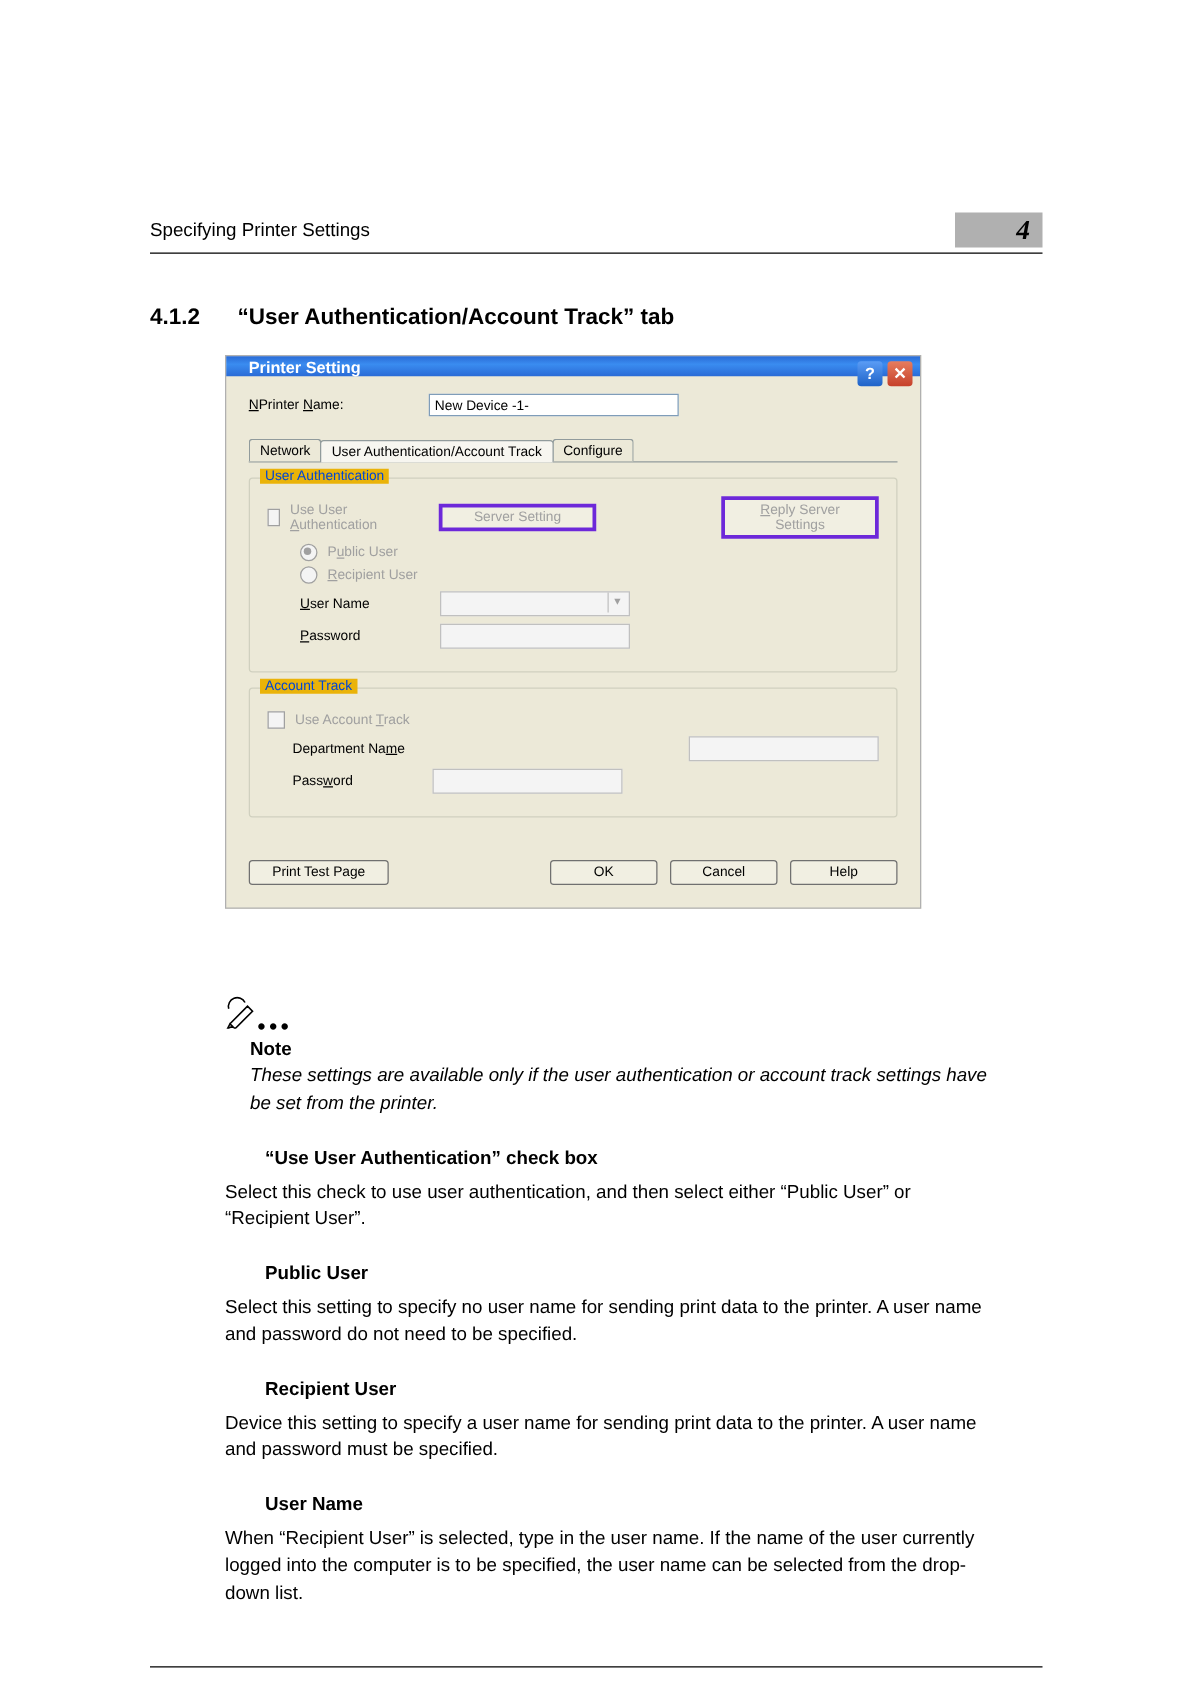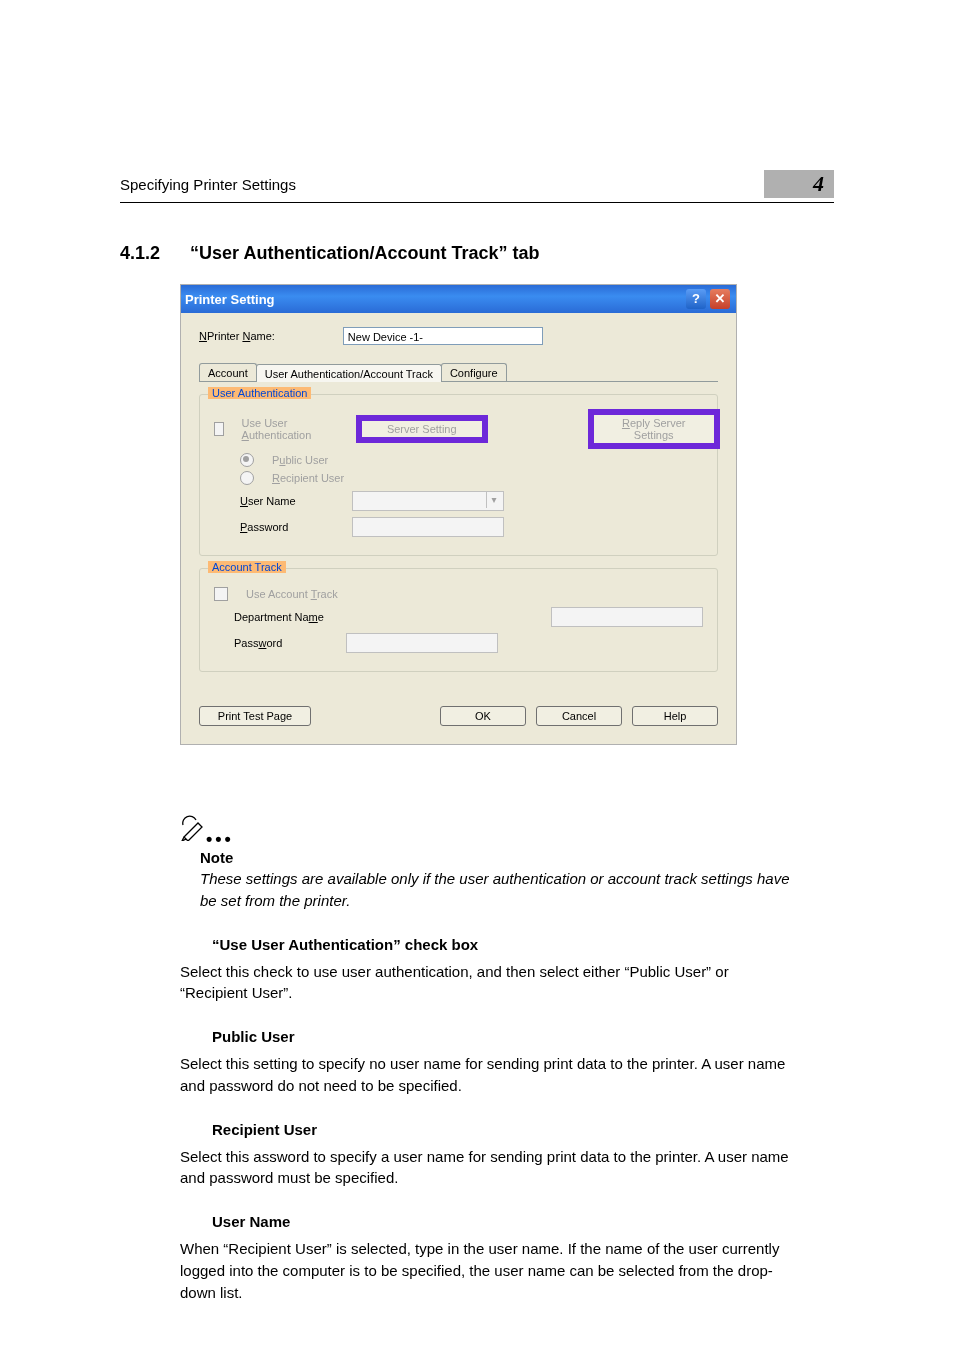--- a/index.html
+++ b/index.html
@@ -60,26 +60,26 @@
     margin-top: 20px;
     margin-left: 60px;
     width: 555px;
     border: 1px solid #b0b0b0;
     font-family: Tahoma, Arial, sans-serif;
     font-size: 11px;
     background: #ece9d8;
   }
   .title-bar {
     background: linear-gradient(#2a6bd6, #3a8cf0 40%, #2a6bd6);
-    height: 28px;
+    height: 16px;
     display: flex;
     align-items: center;
     color: #fff;
     font-weight: bold;
-    padding-left: 4px;
+    padding-left: 18px;
     font-size: 13px;
     position: relative;
   }
   .title-icons {
     position: absolute;
     right: 6px;
     top: 4px;
     display: flex;
     gap: 4px;
   }
@@ -142,51 +142,51 @@
     border: 1px solid #d0d0bf;
     border-radius: 3px;
     margin-top: 12px;
     padding: 14px 14px 18px 14px;
     position: relative;
   }
   .group-title {
     position: absolute;
     top: -8px;
     left: 8px;
-    background: #fdba74;
+    background: #eab308;
     padding: 0 4px;
     color: #0046d5;
     font-size: 11px;
   }
   .gray { color: #a0a0a0; }
   .check-row, .radio-row {
     display: flex;
     align-items: center;
-    gap: 18px;
+    gap: 8px;
     margin: 4px 0;
   }
   .checkbox, .radio {
     width: 12px;
     height: 12px;
     border: 1px solid #a0a0a0;
     background: #f4f4f4;
     display: inline-block;
   }
   .radio { border-radius: 50%; }
   .radio.sel::after {
     content: '';
     display: block;
     width: 6px;
     height: 6px;
     border-radius: 50%;
     background: #a0a0a0;
     margin: 2px;
   }
   .flat-btn {
-    border: 6px solid #6d28d9;
+    border: 3px solid #6d28d9;
     background: #f1efe2;
     padding: 2px 10px;
     font-size: 11px;
     min-width: 100px;
     text-align: center;
     color: #a0a0a0;
   }
   .row-flex {
     display: flex;
     align-items: center;
@@ -303,21 +303,21 @@
         <div class="title-btn close">✕</div>
       </div>
     </div>
     <div class="dlg-body">
       <div class="row-pn">
         <span class="label"><u>N</u>Printer <u>N</u>ame:</span>
         <div class="input-box">New Device -1-</div>
       </div>
 
       <div class="tabs-row">
-        <div class="tab">Account</div>
+        <div class="tab">Network</div>
         <div class="tab active">User Authentication/Account Track</div>
         <div class="tab">Configure</div>
       </div>
 
       <div class="group">
         <div class="group-title">User Authentication</div>
 
         <div class="row-flex" style="gap:40px;">
           <div class="check-row">
             <span class="checkbox"></span>
@@ -385,20 +385,20 @@
   <div class="note-head">Note</div>
   <div class="note-body">These settings are available only if the user authentication or account track settings have be set from the printer.</div>
 
   <div class="para-head">“Use User Authentication” check box</div>
   <div class="para">Select this check to use user authentication, and then select either “Public User” or “Recipient User”.</div>
 
   <div class="para-head">Public User</div>
   <div class="para">Select this setting to specify no user name for sending print data to the printer. A user name and password do not need to be specified.</div>
 
   <div class="para-head">Recipient User</div>
-  <div class="para">Select this assword to specify a user name for sending print data to the printer. A user name and password must be specified.</div>
+  <div class="para">Device this setting to specify a user name for sending print data to the printer. A user name and password must be specified.</div>
 
   <div class="para-head">User Name</div>
   <div class="para">When “Recipient User” is selected, type in the user name. If the name of the user currently logged into the computer is to be specified, the user name can be selected from the drop-down list.</div>
 
   <hr class="footer-hr">
 
 </div>
 
 </body></html>

